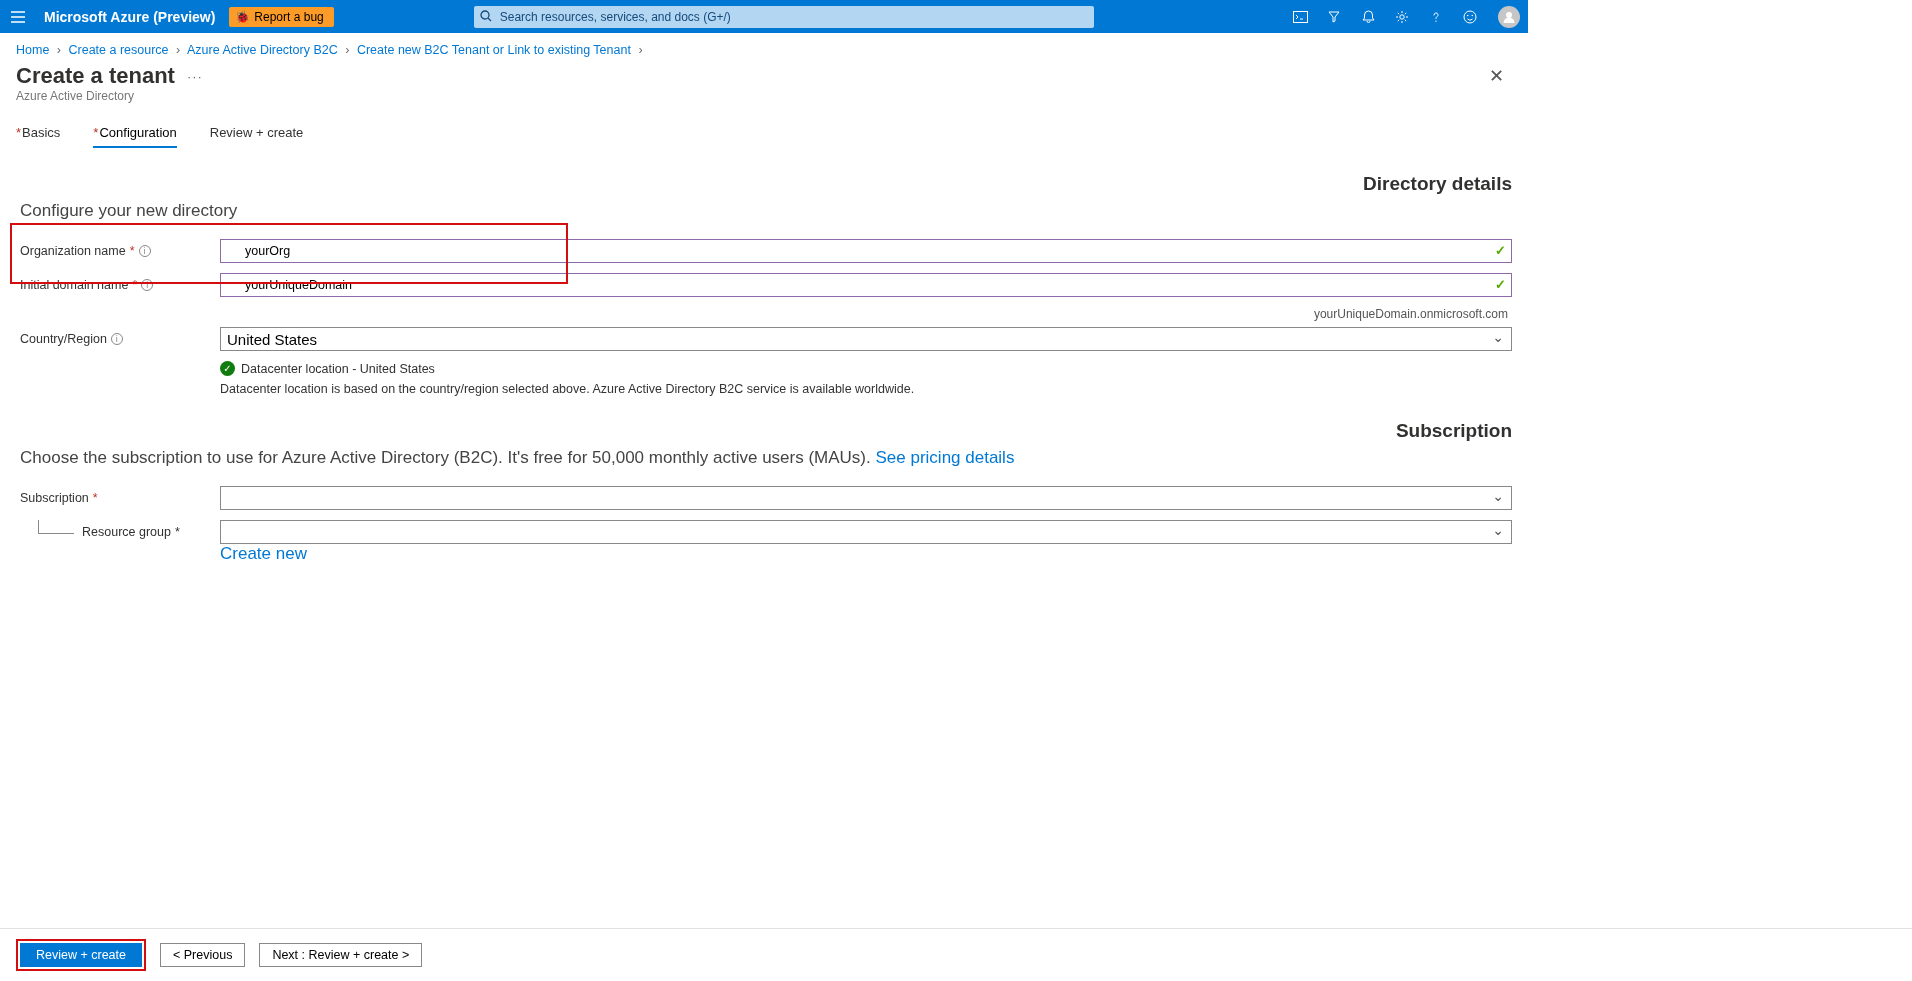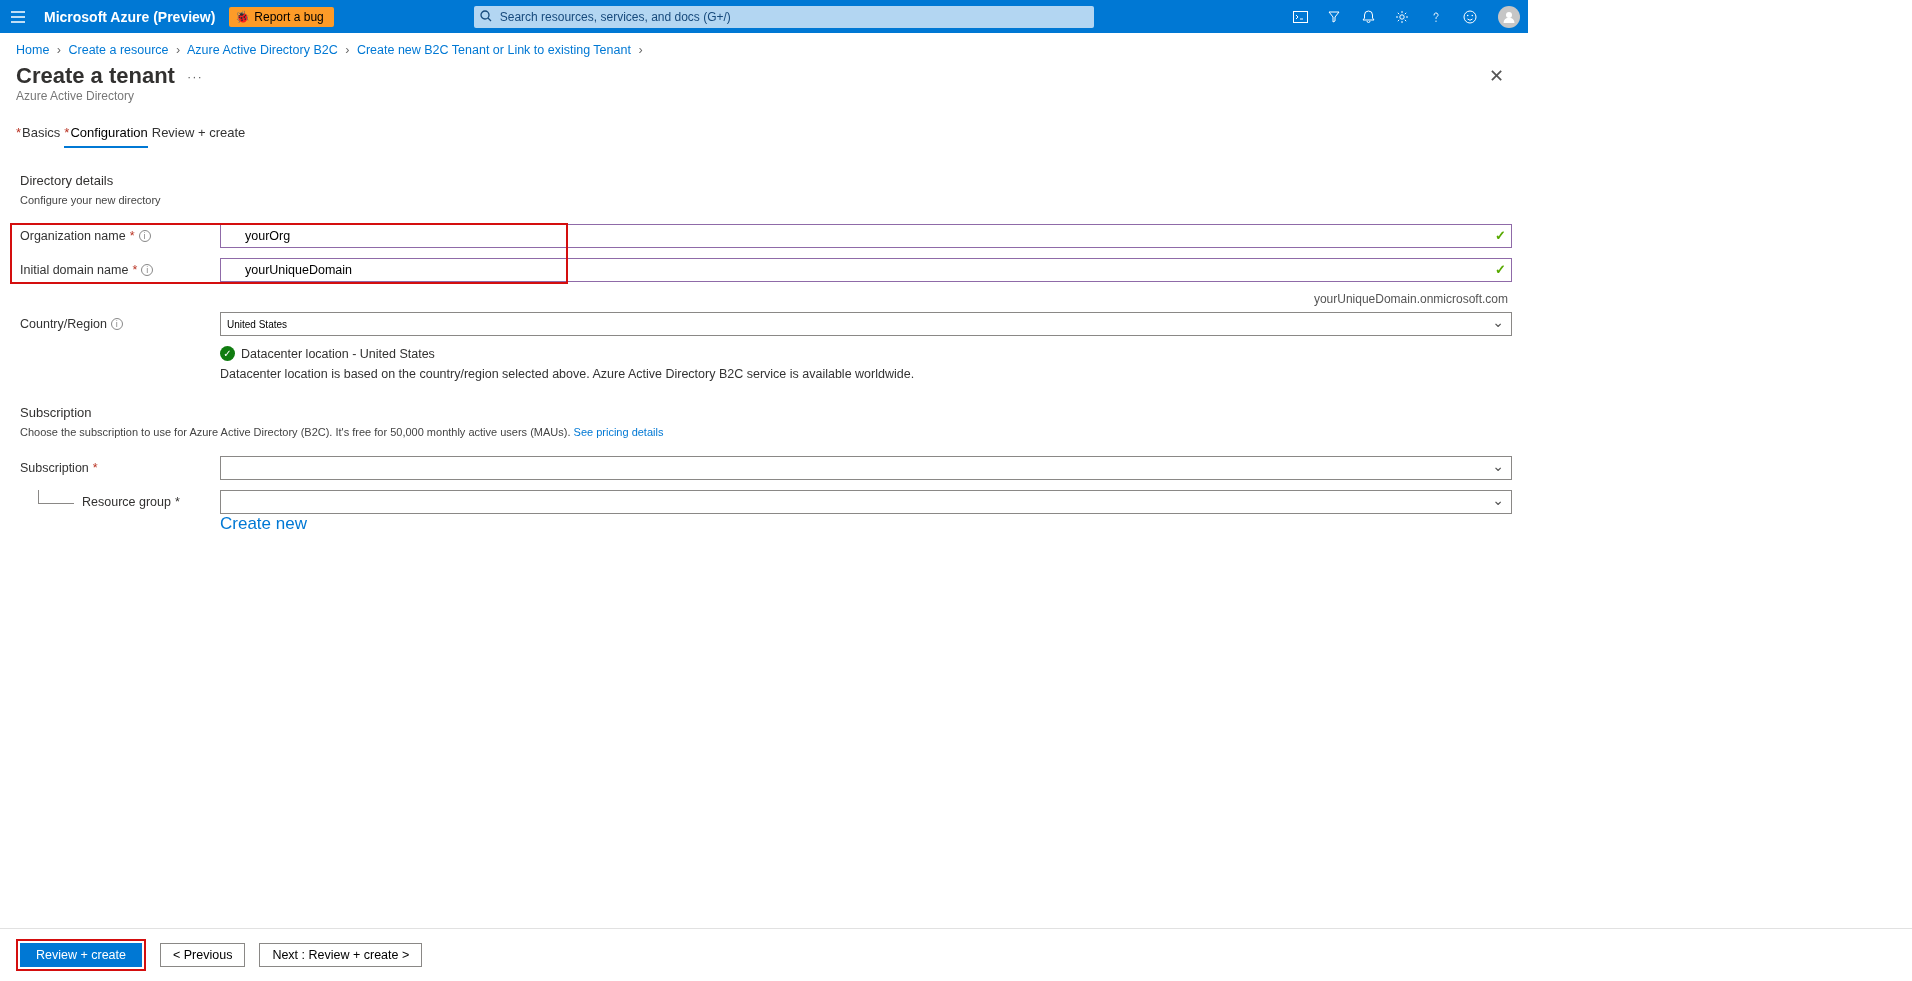--- a/index.html
+++ b/index.html
@@ -28,38 +28,38 @@
 .crumbs .sep { color:#666; margin:0 4px; }
 
 
 .title-row { padding:2px 16px 0 16px; display:flex; align-items:center; }
 .title { font-size:22px; font-weight:700; }
 .title-dots { margin-left:12px; color:#666; letter-spacing:1px; cursor:pointer;}
 .close-x { margin-left:auto; font-size:18px; color:#555; cursor:pointer; padding-right:8px;}
 .subtitle { padding:0 16px 12px 16px; color:#777; font-size:12px; }
 
 
-.tabs { display:flex; gap:4px; padding:10px 16px 0 16px; border-bottom:1px solid transparent;text-align:right; }
+.tabs { display:flex; gap:33px; padding:10px 16px 0 16px; border-bottom:1px solid transparent;text-align:right; }
 .tab { font-size:13px; padding-bottom:6px; color:#333; cursor:pointer; }
 .tab .req { color:#b93222; margin-right:1px;}
 .tab.active { border-bottom:2px solid #0078d4; color:#000; font-weight:400;}
 .tab.inactive { color:#333; }
 
 
 .content { padding:16px 16px 0 20px; }
-.sect-title { font-weight:400; margin:8px 0 6px 0; font-size:13px;}
-.sect-desc { color:#444; font-size:11px; margin-bottom:18px;}
+.sect-title { font-weight:700; margin:8px 0 6px 0; font-size:19px;text-align:right;}
+.sect-desc { color:#444; font-size:17px; margin-bottom:18px;}
 
 .form-row { display:flex; align-items:center; margin-bottom:10px; }
 .lbl-col { width:200px; font-size:12.5px; color:#333; display:flex; align-items:center; gap:4px;}
 .lbl-col .req { color:#b93222; }
 .info-ic { width:12px; height:12px; border:1px solid #888; border-radius:50%; display:inline-flex; align-items:center; justify-content:center; font-size:9px; color:#888;}
 .input-col { flex:1; position:relative; }
 .txt { width:100%; height:24px; border:1px solid #8f6aa8; padding:0 22px 0 24px; font-size:12.5px; background:#fff; }
-.sel { width:100%; height:24px; border:1px solid #8a8886; padding:0 22px 0 6px; font-size:10px; background:#fff; appearance:none; position:relative;}
+.sel { width:100%; height:24px; border:1px solid #8a8886; padding:0 22px 0 6px; font-size:15px; background:#fff; appearance:none; position:relative;}
 .sel-wrap { position:relative; }
 .sel-wrap::after { content:"⌄"; position:absolute; right:8px; top:2px; color:#555; pointer-events:none; font-size:14px; }
 .chk-ic { position:absolute; right:6px; top:4px; color:#57a900; font-weight:bold;}
 
 .red-box1 { position:absolute; border:2px solid #d40e0e; pointer-events:none; }
 .box-fields { left:10px; top:223px; width:558px; height:61px; }
 
 .domain-suffix { text-align:right; font-size:12px; color:#555; margin-top:2px; padding-right:4px;}
 
 .dc-row { display:flex; align-items:center; gap:6px; margin:10px 0 6px 200px; font-size:12.5px;}

